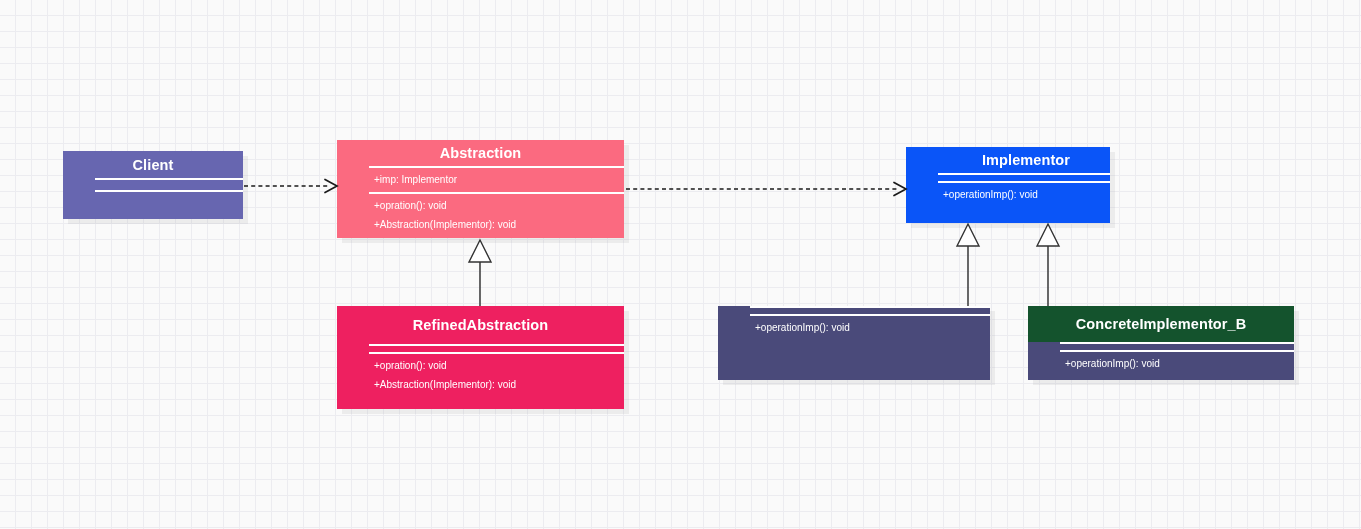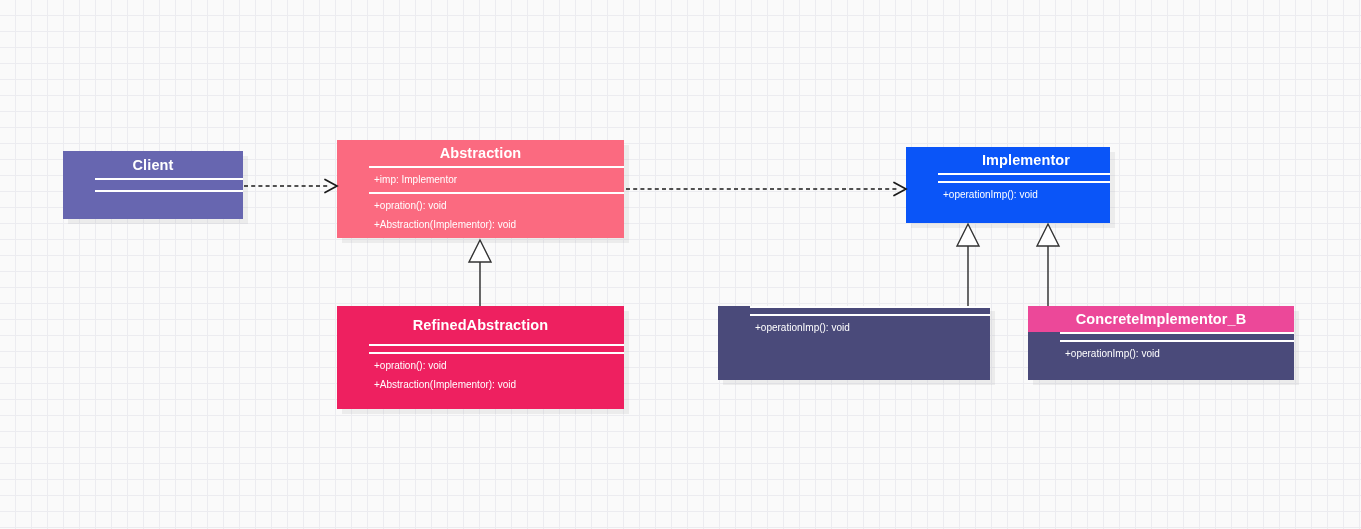--- a/index.html
+++ b/index.html
@@ -97,21 +97,21 @@
     <div class="uml-attrs empty" style="height:8px;"></div>
     <div class="uml-methods" style="height:69px;"><span class="uml-line">+opration(): void</span><span class="uml-line">+Abstraction(Implementor): void</span></div>
   </div>
 
   <div class="uml-class" style="left:718px; top:306px; width:272px; height:74px; background:#4a4a7a;">
     <div class="uml-attrs empty" style="height:8px;"></div>
     <div class="uml-methods" style="height:40px;"><span class="uml-line">+operationImp(): void</span></div>
   </div>
 
   <div class="uml-class" style="left:1028px; top:306px; width:266px; height:74px; background:#4a4a7a;">
-    <div class="uml-title" style="height:26px; background:#ec4899;">ConcreteImplementor_B</div>
+    <div class="uml-title" style="height:36px; background:#14532d;">ConcreteImplementor_B</div>
     <div class="uml-attrs empty" style="height:8px;"></div>
     <div class="uml-methods" style="height:40px;"><span class="uml-line">+operationImp(): void</span></div>
   </div>
 
   <svg id="edge-layer" width="1361" height="529" viewBox="0 0 1361 529">
 
     <g>
       <line x1="244" y1="186" x2="330" y2="186" stroke="#1a1a1a" stroke-width="1.7" stroke-dasharray="4,3.2"></line>
       <path d="M 325 179.5 L 337 186 L 325 192.5" fill="none" stroke="#1a1a1a" stroke-width="1.7" stroke-linecap="round" stroke-linejoin="miter"></path>
     </g>

